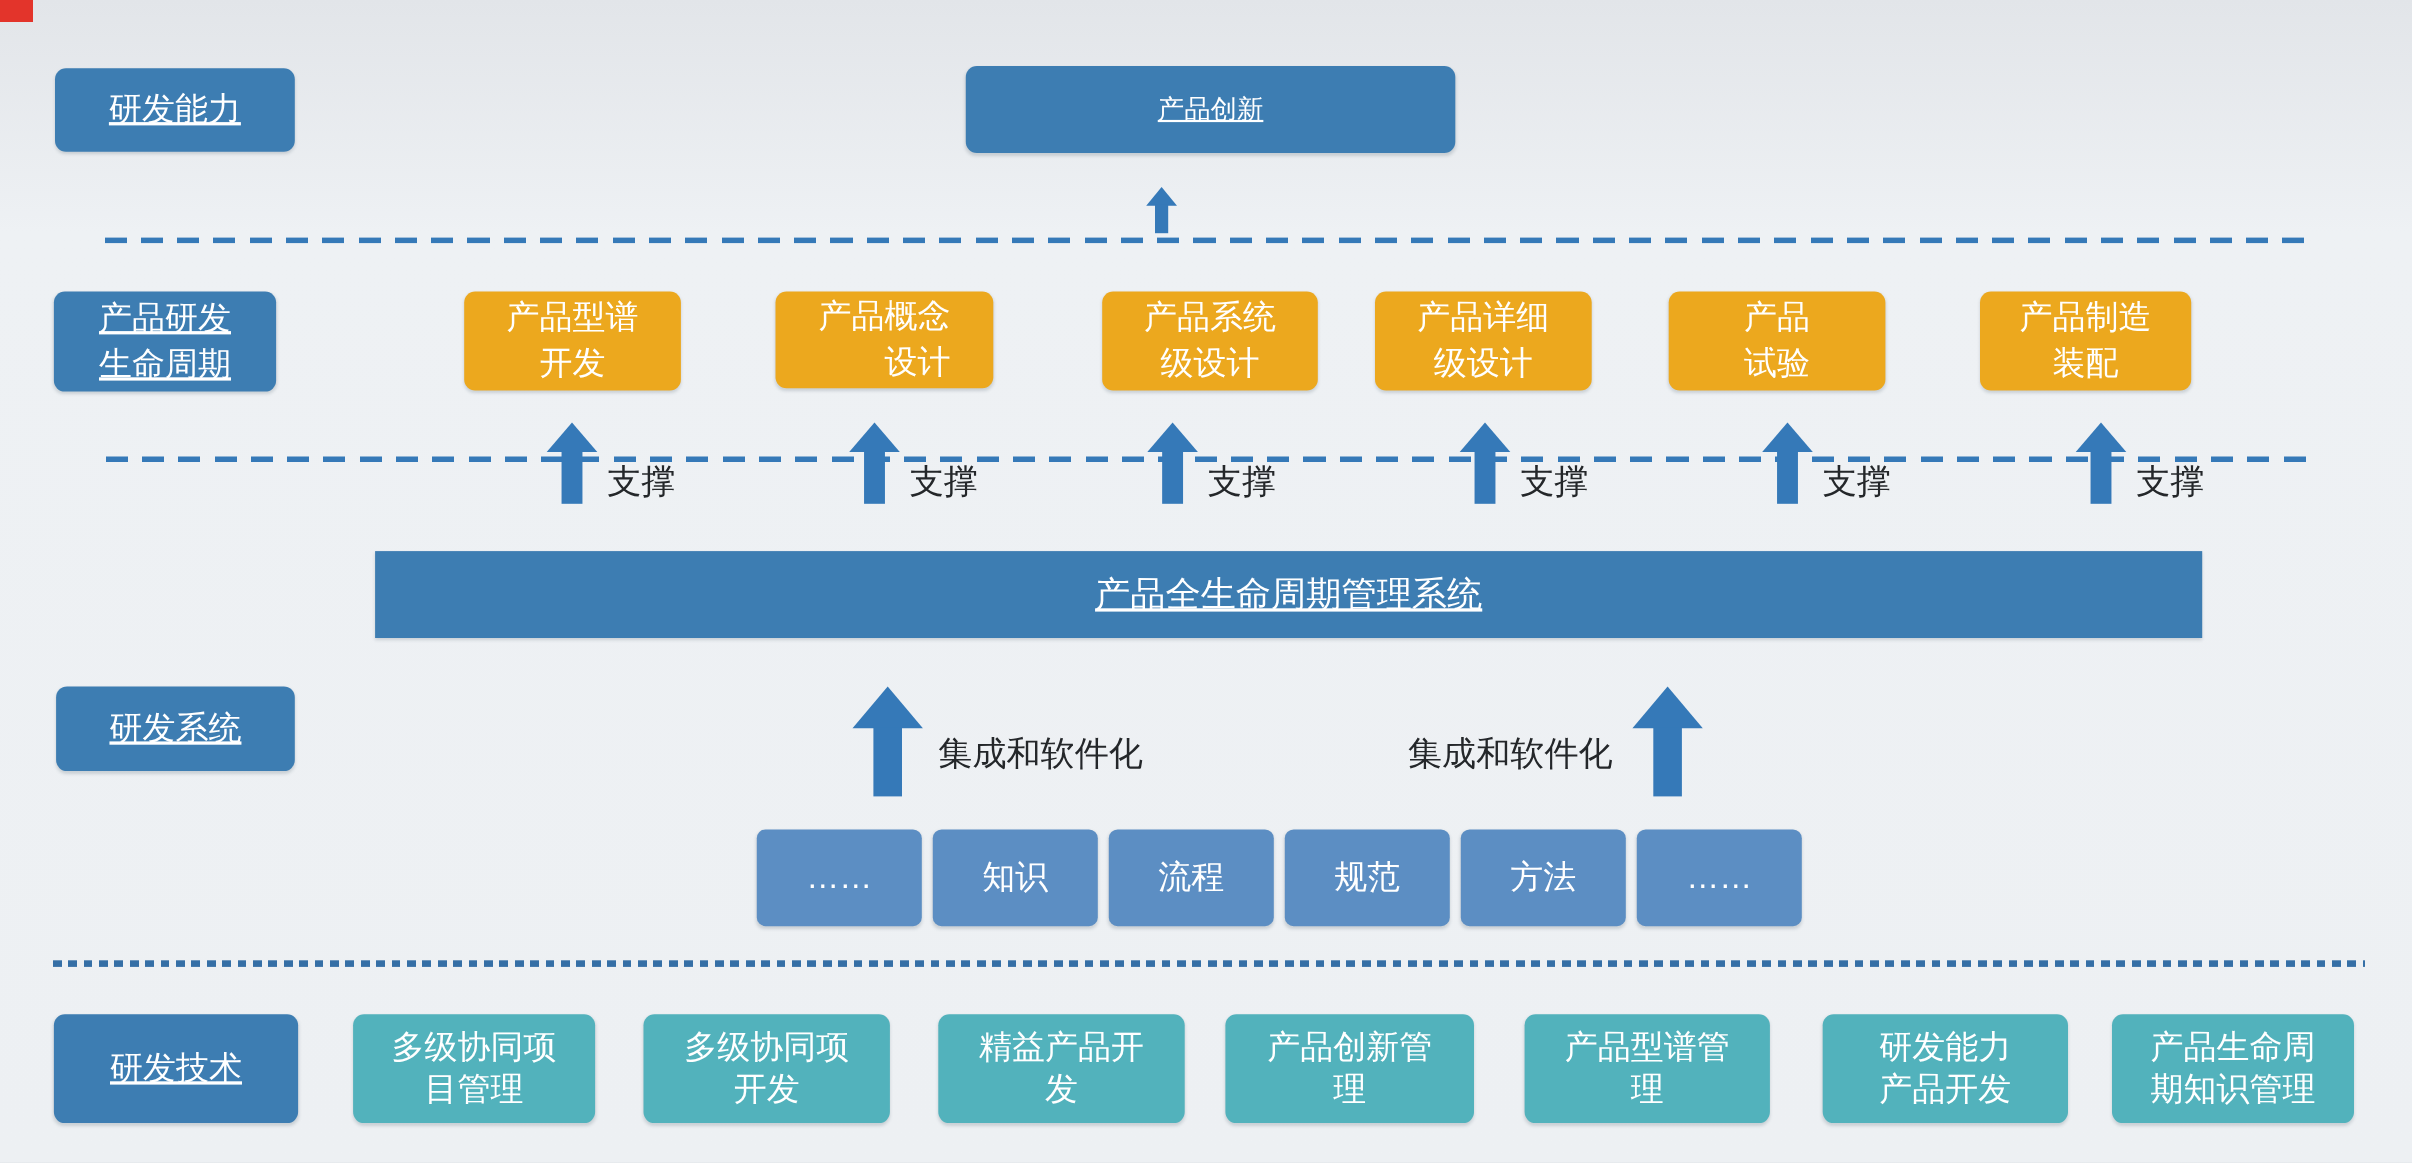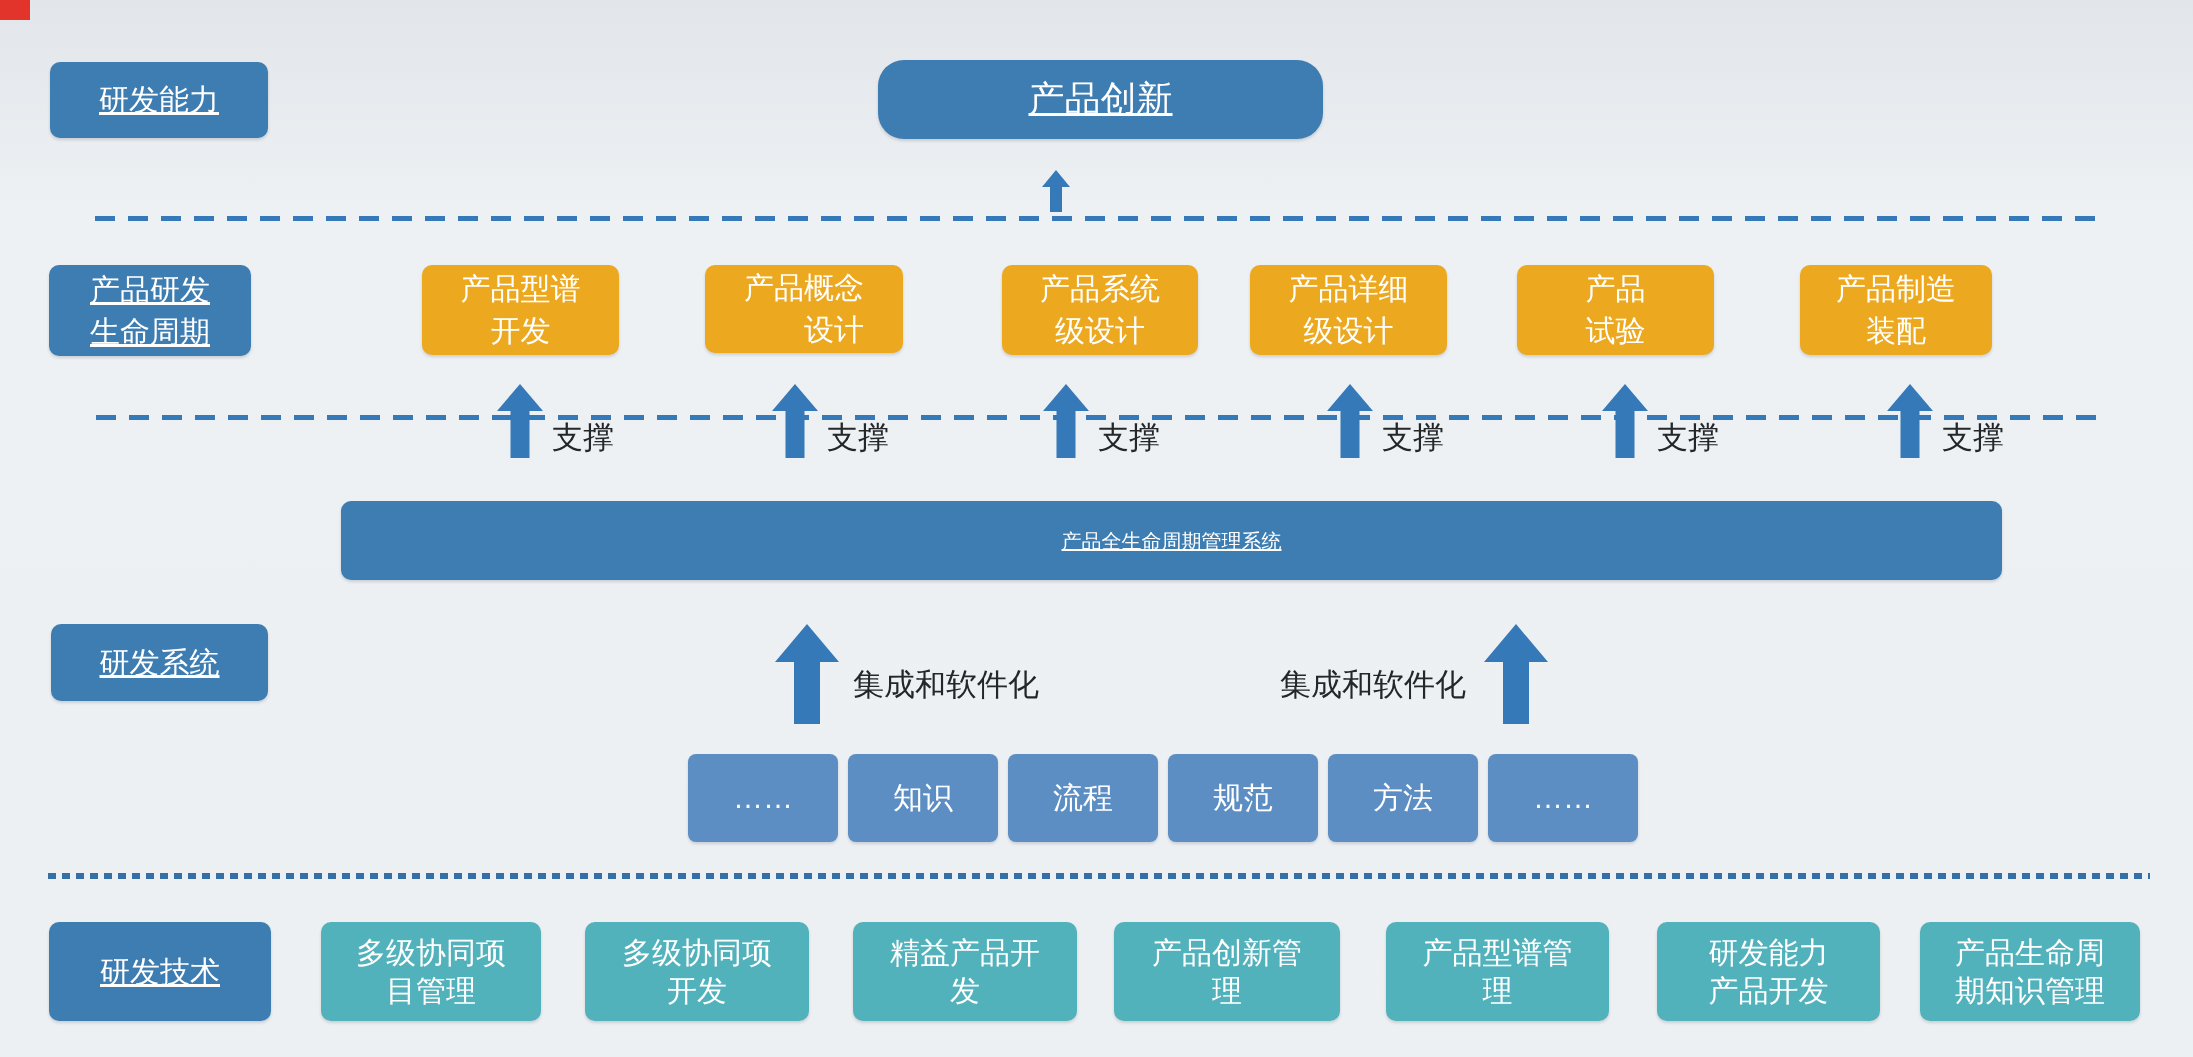--- a/index.html
+++ b/index.html
@@ -15,22 +15,22 @@
     display:flex;align-items:center;justify-content:center;
     text-align:center;color:#fff;white-space:pre-line;
     border-radius:10px;
     box-shadow:0 2px 3px rgba(40,60,80,.18);
     font-size:30px;line-height:1.4;
   }
   .blue{background:var(--blue);text-decoration:underline;}
   .orange{background:var(--orange);}
   .steel{background:var(--steel);border-radius:8px;}
   .teal{background:var(--teal);line-height:1.24;}
-  .bar{font-size:20px;border-radius:10px;}
-  .big{font-size:36px;border-radius:26px;}
+  .bar{font-size:32px;border-radius:0;}
+  .big{font-size:24px;}
   .lbl{position:absolute;color:#24272a;font-size:31px;white-space:nowrap;}
   .dash{position:absolute;height:5px;
     background:repeating-linear-gradient(90deg,var(--arrow) 0 20px,transparent 20px 33px);}
   .dots{position:absolute;height:6px;
     background:repeating-linear-gradient(90deg,var(--dot) 0 8px,transparent 8px 14px);}
   .arrow{position:absolute;}
   .arrow::before{
     content:"";position:absolute;top:0;left:50%;transform:translateX(-50%);
     width:0;height:0;
     border-left:var(--hw) solid transparent;

